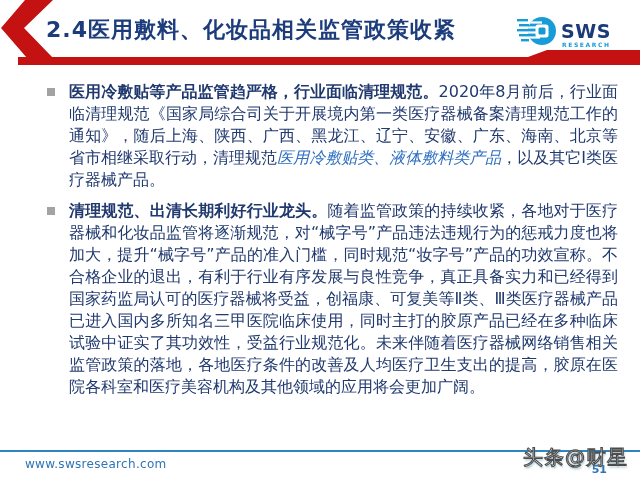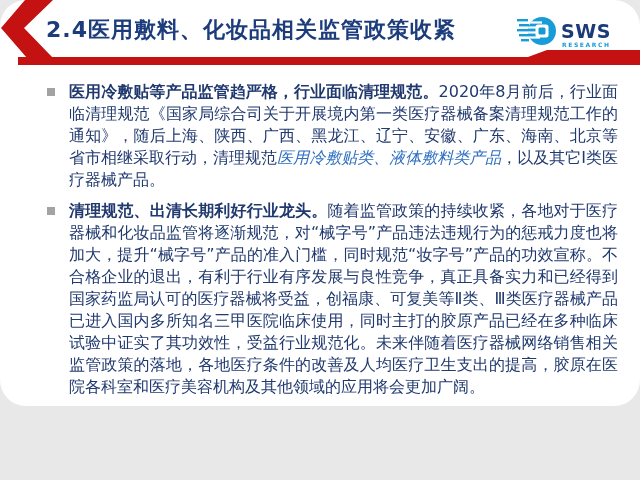--- a/index.html
+++ b/index.html
@@ -1,20 +1,19 @@
 <!DOCTYPE html>
 <html><head>
 <meta charset="utf-8">
 <style>
   html,body{margin:0;padding:0;background:#e8e8e8;}
   .slide{
-    position:relative;width:640px;height:406px;background:#ffffff;
+    position:relative;width:640px;height:480px;background:#ffffff;
     font-family:"DejaVu Sans","Liberation Sans",sans-serif;
     overflow:hidden;
-    border-radius:26px;
   }
   
   .header-svg{position:absolute;top:0;left:0;}
   .page-title{
     position:absolute;top:15px;left:46px;width:480px;
     font-size:22px;font-weight:bold;color:#1c3c7c;letter-spacing:1px;
     white-space:nowrap;
   }
   .logo{position:absolute;top:12px;right:16px;width:108px;height:42px;}
   

